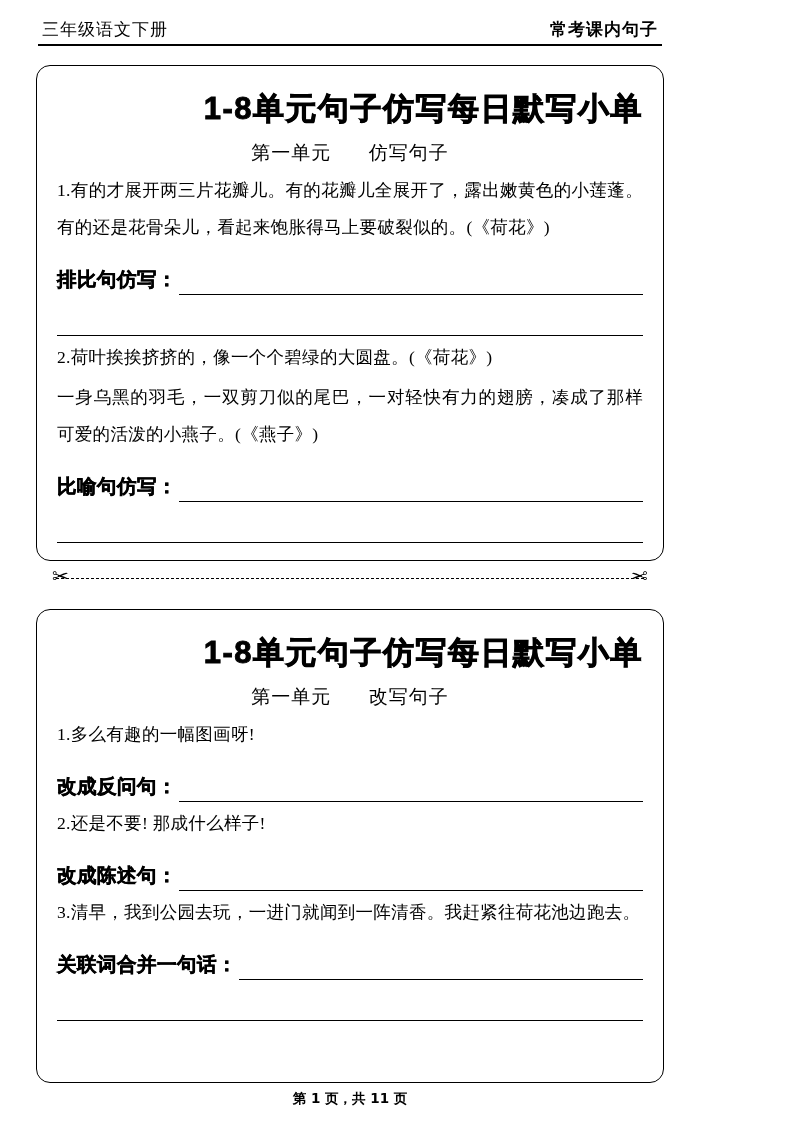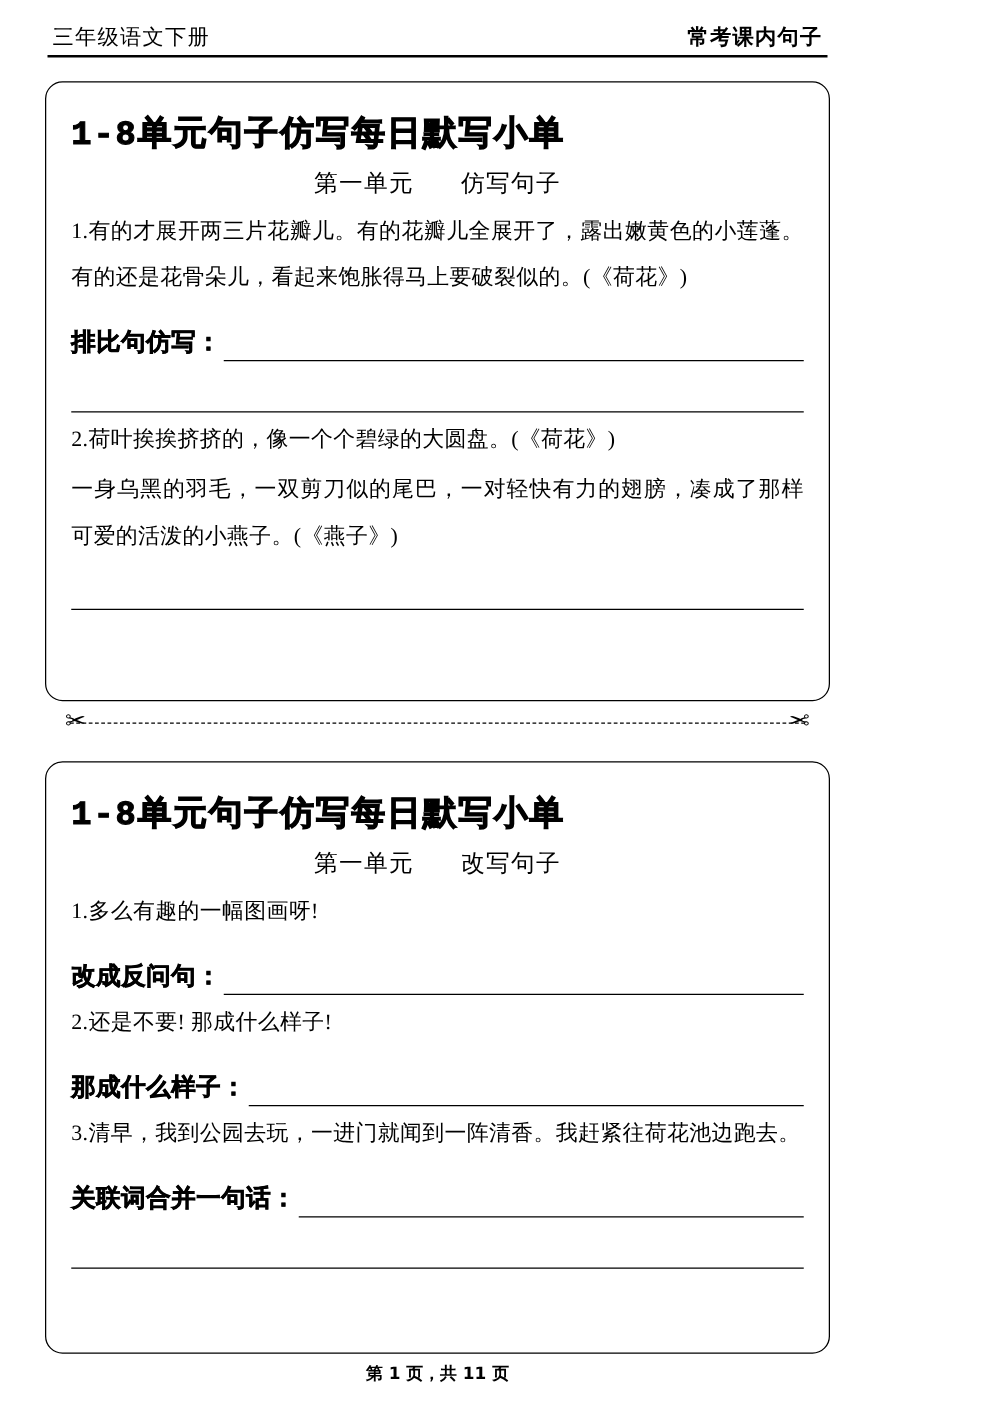--- a/index.html
+++ b/index.html
@@ -44,24 +44,24 @@
     border: 1.6px solid #000;
     border-radius: 14px;
     box-sizing: border-box;
     padding: 14px 20px 10px 20px;
     position: relative;
   }
   .card-1 { margin-top: 19px; height: 496px; }
   .card-2 { margin-top: 18px; height: 474px; }
 
   .title {
-    text-align: left;
-    font-family: Liberation Mono, monospace;
+    text-align: right;
+    font-family: Liberation Sans, sans-serif;
     font-weight: bold;
-    font-size: 27px;
+    font-size: 31px;
     letter-spacing: 1.5px;
     margin: 8px 0 2px 0;
     -webkit-text-stroke: 0.9px #000;
   }
   .subtitle {
     text-align: center;
     font-size: 19px;
     letter-spacing: 1px;
     margin: 10px 0 6px 0;
   }
@@ -160,20 +160,24 @@
 
     <div class="prompt-row">
       <span class="prompt-label">排比句仿写：</span>
       <span class="prompt-line"></span>
     </div>
     <div class="blank-line"></div>
 
     <div class="para">2.荷叶挨挨挤挤的，像一个个碧绿的大圆盘。(《荷花》)</div>
     <div class="para">一身乌黑的羽毛，一双剪刀似的尾巴，一对轻快有力的翅膀，凑成了那样可爱的活泼的小燕子。(《燕子》)</div>
 
+    <div class="prompt-row">
+      <span class="prompt-label">比喻句仿写：</span>
+      <span class="prompt-line"></span>
+    </div>
     <div class="blank-line"></div>
   </div>
 
   <div class="cutline">
     <span class="scissors left">✂</span>
     <div class="dash"></div>
     <span class="scissors right">✂</span>
   </div>
 
   <div class="card card-2">
@@ -185,21 +189,21 @@
     </div>
 
     <div class="para">1.多么有趣的一幅图画呀!</div>
     <div class="prompt-row">
       <span class="prompt-label">改成反问句：</span>
       <span class="prompt-line"></span>
     </div>
 
     <div class="para">2.还是不要! 那成什么样子!</div>
     <div class="prompt-row">
-      <span class="prompt-label">那成什么样子：</span>
+      <span class="prompt-label">改成陈述句：</span>
       <span class="prompt-line"></span>
     </div>
 
     <div class="para">3.清早，我到公园去玩，一进门就闻到一阵清香。我赶紧往荷花池边跑去。</div>
     <div class="prompt-row">
       <span class="prompt-label">关联词合并一句话：</span>
       <span class="prompt-line"></span>
     </div>
     <div class="blank-line"></div>
   </div>

